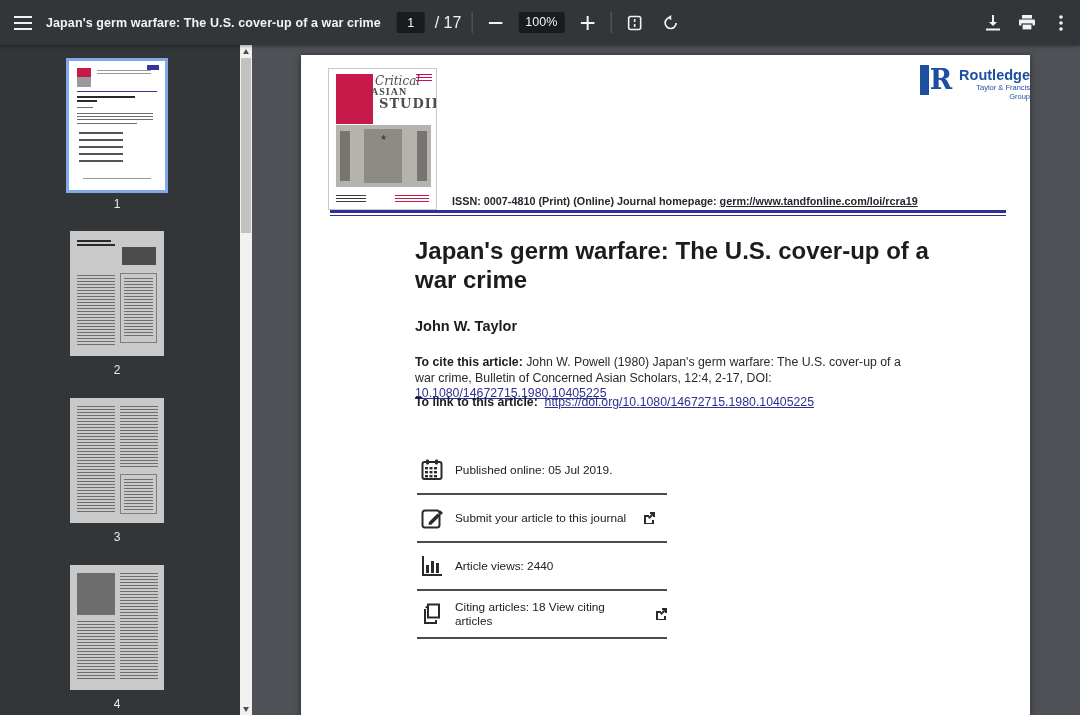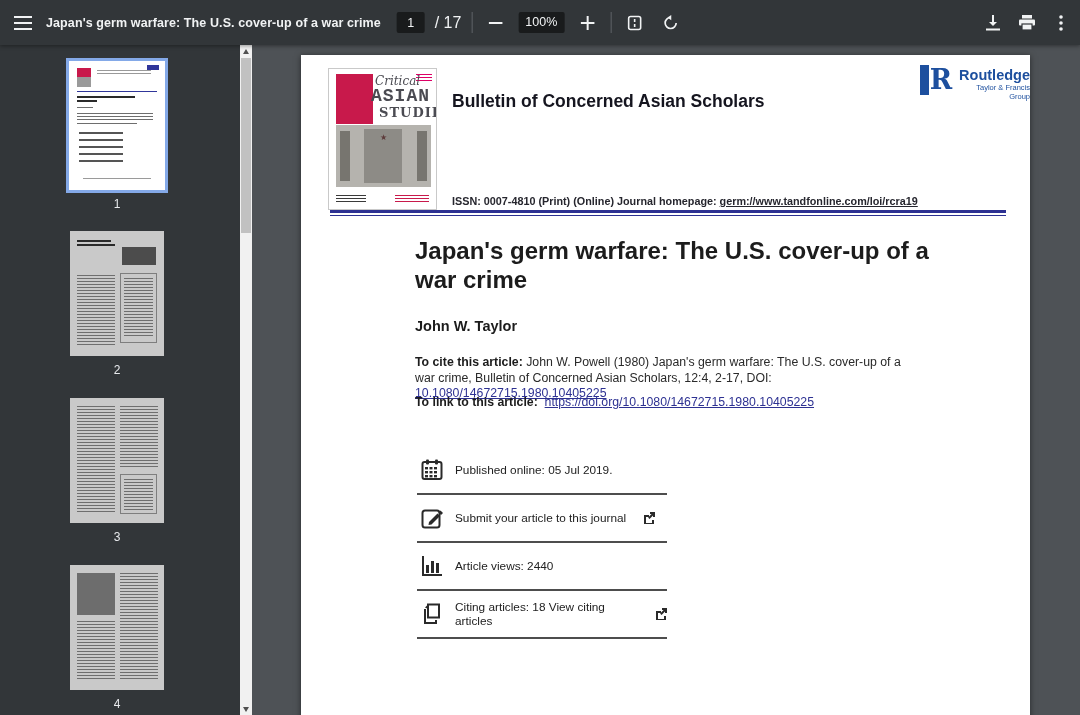--- a/index.html
+++ b/index.html
@@ -49,21 +49,21 @@
 
   
   .viewer { position:absolute; left:252px; top:45px; width:900px; height:670px; background:#4e5256; overflow:hidden; }
   .page { position:absolute; left:49px; top:10px; width:729px; height:700px; background:#fff; box-shadow:0 1px 6px rgba(0,0,0,.5); }
 
   
   .cover { position:absolute; left:27px; top:13px; width:109px; height:142px; background:#fff; border:1px solid #c9c9c9; overflow:hidden; }
   .cv-red { position:absolute; left:7px; top:5px; width:37px; height:50px; background:#c8194b; }
   .cv-title { position:absolute; left:30px; top:6px; width:76px; text-align:left; color:#4b4b52; line-height:1.02; }
   .cv-critical { font-family:"DejaVu Serif", serif; font-style:italic; font-size:12px; margin-left:16px; }
-  .cv-asian { font-family:Liberation Mono, monospace; font-weight:bold; font-size:18px; letter-spacing:1px; margin-left:12px; }
+  .cv-asian { font-family:Liberation Serif, serif; font-weight:bold; font-size:10px; letter-spacing:1px; margin-left:12px; }
   .cv-studies { font-family:"DejaVu Serif", serif; font-weight:bold; font-size:13px; letter-spacing:1px; margin-left:20px; }
   .cv-vol { position:absolute; right:4px; top:5px; width:16px; height:8px; background-image:repeating-linear-gradient(#d06 0 1px, transparent 1px 3px); }
   .cv-photo { position:absolute; left:7px; top:56px; width:95px; height:62px; background:#b5b3ae; overflow:hidden; }
   .cv-ph-dark1 { position:absolute; left:28px; top:4px; width:38px; height:54px; background:#8d8b86; }
   .cv-star { position:absolute; left:44px; top:8px; color:#5d3a3a; font-size:8px; }
   .cv-ph-col1 { position:absolute; left:4px; top:6px; width:10px; height:50px; background:#77756f; }
   .cv-ph-col2 { position:absolute; right:4px; top:6px; width:10px; height:50px; background:#77756f; }
   .cv-foot-l { position:absolute; left:7px; bottom:5px; width:30px; height:9px; background-image:repeating-linear-gradient(#3a3a3a 0 1px, transparent 1px 3px); }
   .cv-foot-r { position:absolute; right:7px; bottom:5px; width:34px; height:9px; background-image:repeating-linear-gradient(#c8194b 0 1px, transparent 1px 3px); }
 
@@ -242,21 +242,20 @@
       <div class="cv-photo">
         <div class="cv-ph-col1"></div>
         <div class="cv-ph-dark1"></div>
         <div class="cv-star">★</div>
         <div class="cv-ph-col2"></div>
       </div>
       <div class="cv-foot-l"></div>
       <div class="cv-foot-r"></div>
     </div>
 
-    <div class="journal-title">Bulletin of Concerned Asian Scholars</div>
 
     <div class="routledge">
       <div class="rl-bar"></div>
       <div class="rl-r">R</div>
       <div class="rl-text">
         <div class="rl-name">Routledge</div>
         <div class="rl-tag">Taylor &amp; Francis Group</div>
       </div>
     </div>
 

